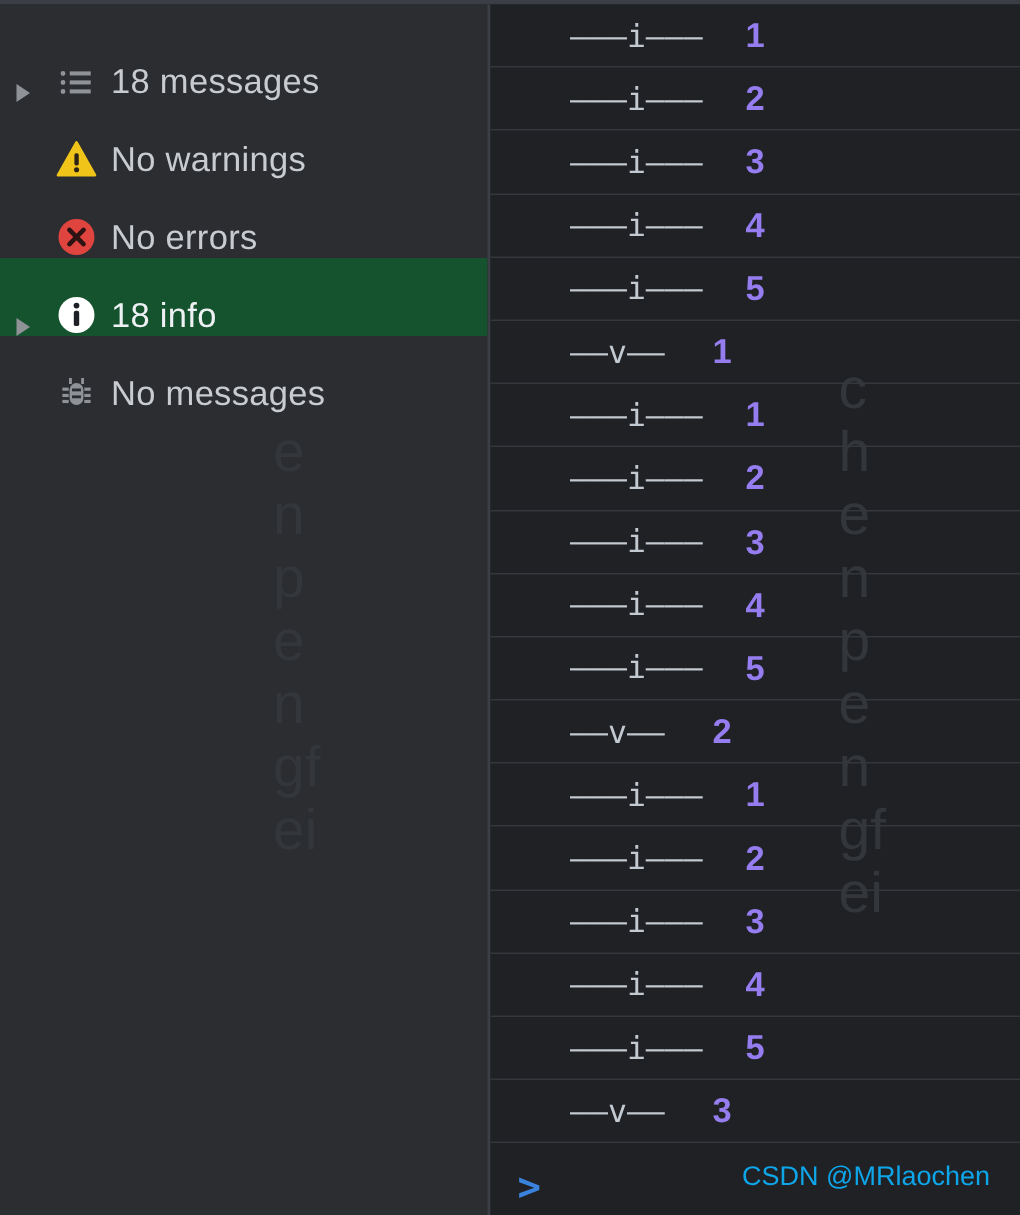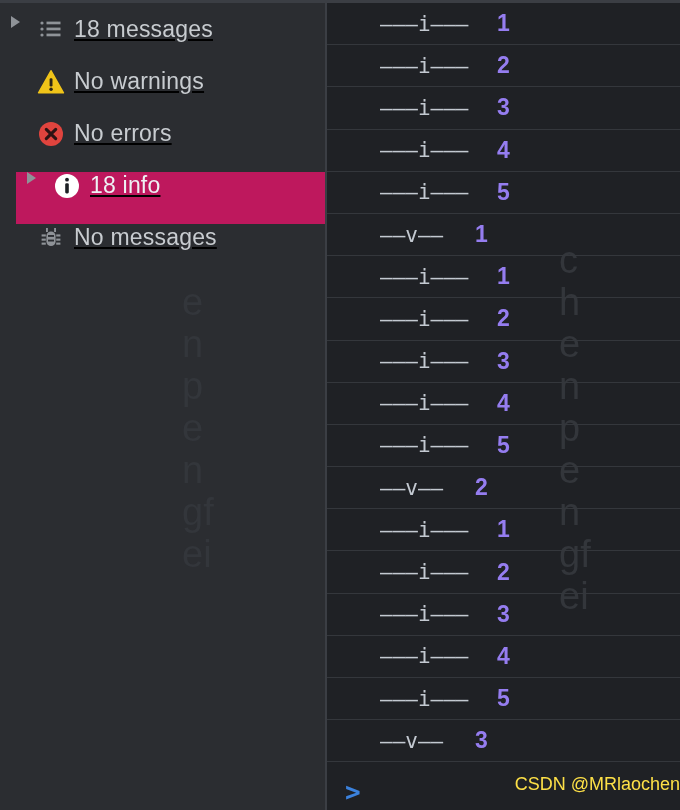--- a/index.html
+++ b/index.html
@@ -24,27 +24,26 @@
     height: 100%;
     background: #2b2d31;
     border-right: 2px solid #3b3e44;
     padding-top: 13px;
     flex: 0 0 327px;
     overflow: hidden;
   }
   .tree-row {
     position: relative;
     display: flex;
-    align-items: flex-start;
+    align-items: flex-end;
     height: 52px;
     padding-left: 2px;
     z-index: 2;
-    text-decoration: underline;
-  }
-  .tree-row.selected { background: #be185d; margin-left: 16px; }
+  }
+  .tree-row.selected { background: #14532d; }
   .twisty {
     width: 26px;
     flex: 0 0 26px;
     display: flex;
     align-items: center;
     justify-content: center;
   }
   .twisty .tri {
     width: 0; height: 0;
     border-left: 9px solid #8f9398;
@@ -131,24 +130,24 @@
     writing-mode: horizontal-tb;
     pointer-events: none;
     user-select: none;
   }
   .vwatermark span { display: block; }
   #wm-sidebar { left: 182px; top: 278px; }
   #wm-log { left: 232px; top: 236px; }
 
   #csdn-watermark {
     position: absolute;
-    right: 0;
+    right: 20px;
     bottom: 15px;
     z-index: 4;
-    color: #fde047;
+    color: #0ea5e9;
     font-size: 18px;
     white-space: nowrap;
     pointer-events: none;
   }
 </style>
 </head>
 <body>
 
 <div id="app">
 

